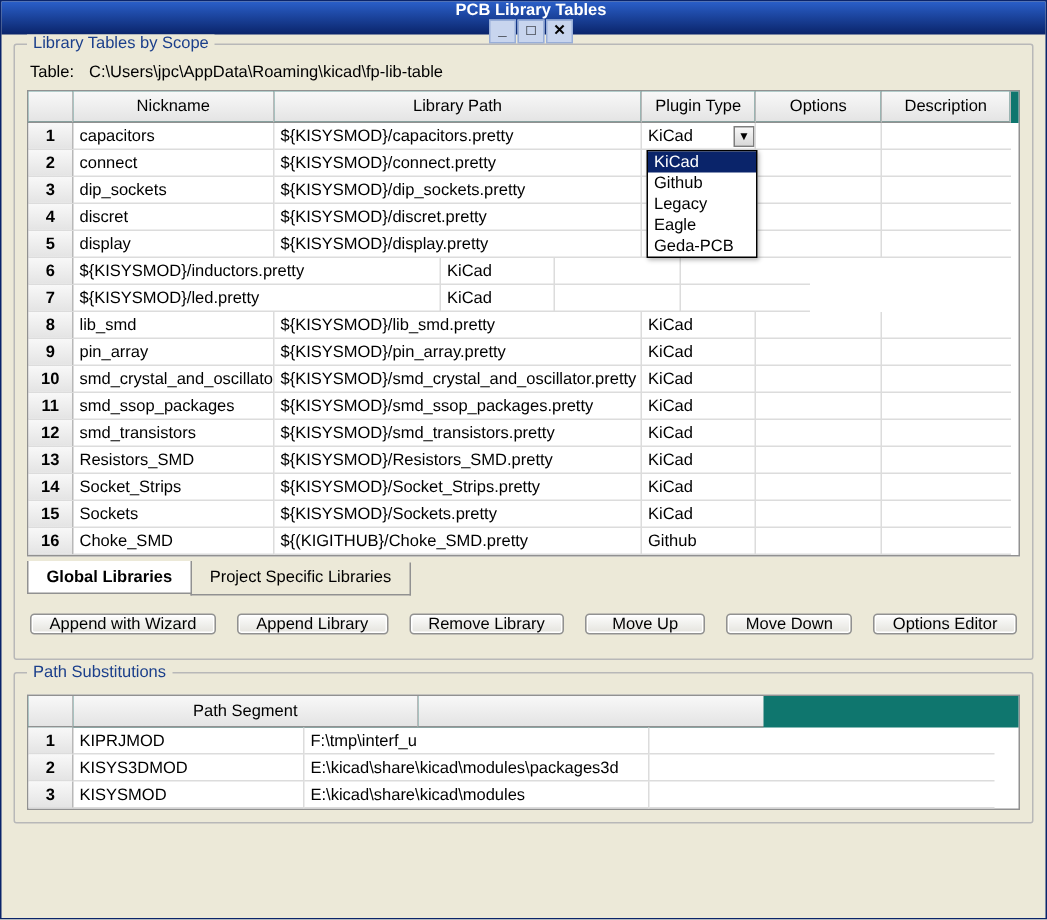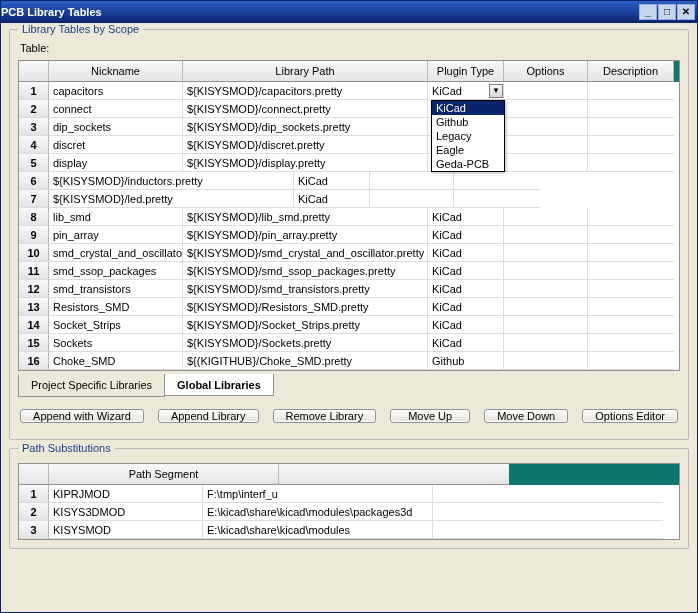--- a/index.html
+++ b/index.html
@@ -1,18 +1,18 @@
 <!DOCTYPE html>
 <html><head>
 <meta charset="utf-8">
 <style>
   * { box-sizing: border-box; font-family: Tahoma, sans-serif; font-size: 11px; }
   body { margin: 0; background: #ece9d8; }
   .window { width: 698px; height: 613px; border: 1px solid #0a246a; background: #ece9d8; display: flex; flex-direction: column; }
-  .titlebar { height: 22px; background: linear-gradient(to bottom, #2a5fc9, #0a246a); color: white; display: flex; align-items: center; padding: 0 2px 0 0; font-weight: bold; font-size: 11px; }
+  .titlebar { height: 22px; background: linear-gradient(to bottom, #2a5fc9, #0a246a); color: white; display: flex; align-items: center; padding: 0 2px 0 12px; font-weight: bold; font-size: 11px; flex-direction: column; }
   .titlebar-text { flex: 1; }
   .titlebar-buttons { display: flex; gap: 1px; }
   .titlebar-btn { width: 18px; height: 16px; background: #c8d5ee; border: 1px solid #98aed8; color: #000; display: flex; align-items: center; justify-content: center; font-size: 10px; line-height: 1; cursor: pointer; font-family: Arial; }
   .content { flex: 1; padding: 6px 8px 8px 8px; display: flex; flex-direction: column; }
   .groupbox { border: 1px solid #b8b8b8; border-radius: 2px; padding: 8px 8px 8px 8px; margin-bottom: 8px; position: relative; }
   .groupbox-title { position: absolute; top: -7px; left: 8px; background: #ece9d8; padding: 0 4px; color: #1b3f8b; }
   .table-path-row { display: flex; align-items: center; margin: 4px 0 6px 2px; }
   .table-path-label { margin-right: 10px; }
   .grid { border: 1px solid #919191; background: white; }
   .grid-header { display: flex; background: #0f766e; }
@@ -58,20 +58,21 @@
     </div>
   </div>
 
   <div class="content">
 
     <div class="groupbox" style="flex-shrink:0;">
       <span class="groupbox-title">Library Tables by Scope</span>
 
       <div class="table-path-row">
         <span class="table-path-label">Table:</span>
+        <span>C:\Users\jpc\AppData\Roaming\kicad\fp-lib-table</span>
       </div>
 
       <div class="grid-wrap">
         <div class="grid">
           <div class="grid-header">
             <div class="grid-header-cell col-rowh"></div>
             <div class="grid-header-cell col-nick">Nickname</div>
             <div class="grid-header-cell col-path">Library Path</div>
             <div class="grid-header-cell col-plugin">Plugin Type</div>
             <div class="grid-header-cell col-options">Options</div>
@@ -214,22 +215,22 @@
         <div class="dropdown" id="plugin-dropdown" style="left:413px; top:40px;">
             <div class="dropdown-item selected">KiCad</div>
             <div class="dropdown-item">Github</div>
             <div class="dropdown-item">Legacy</div>
             <div class="dropdown-item">Eagle</div>
             <div class="dropdown-item">Geda-PCB</div>
           </div>
       </div>
 
       <div class="tabs">
+        <div class="tab active">Global Libraries</div>
         <div class="tab">Project Specific Libraries</div>
-        <div class="tab active">Global Libraries</div>
       </div>
 
       <div class="btn-row">
         <div class="btn">Append with Wizard</div>
         <div class="btn">Append Library</div>
         <div class="btn">Remove Library</div>
         <div class="btn">Move Up</div>
         <div class="btn">Move Down</div>
         <div class="btn">Options Editor</div>
       </div>

